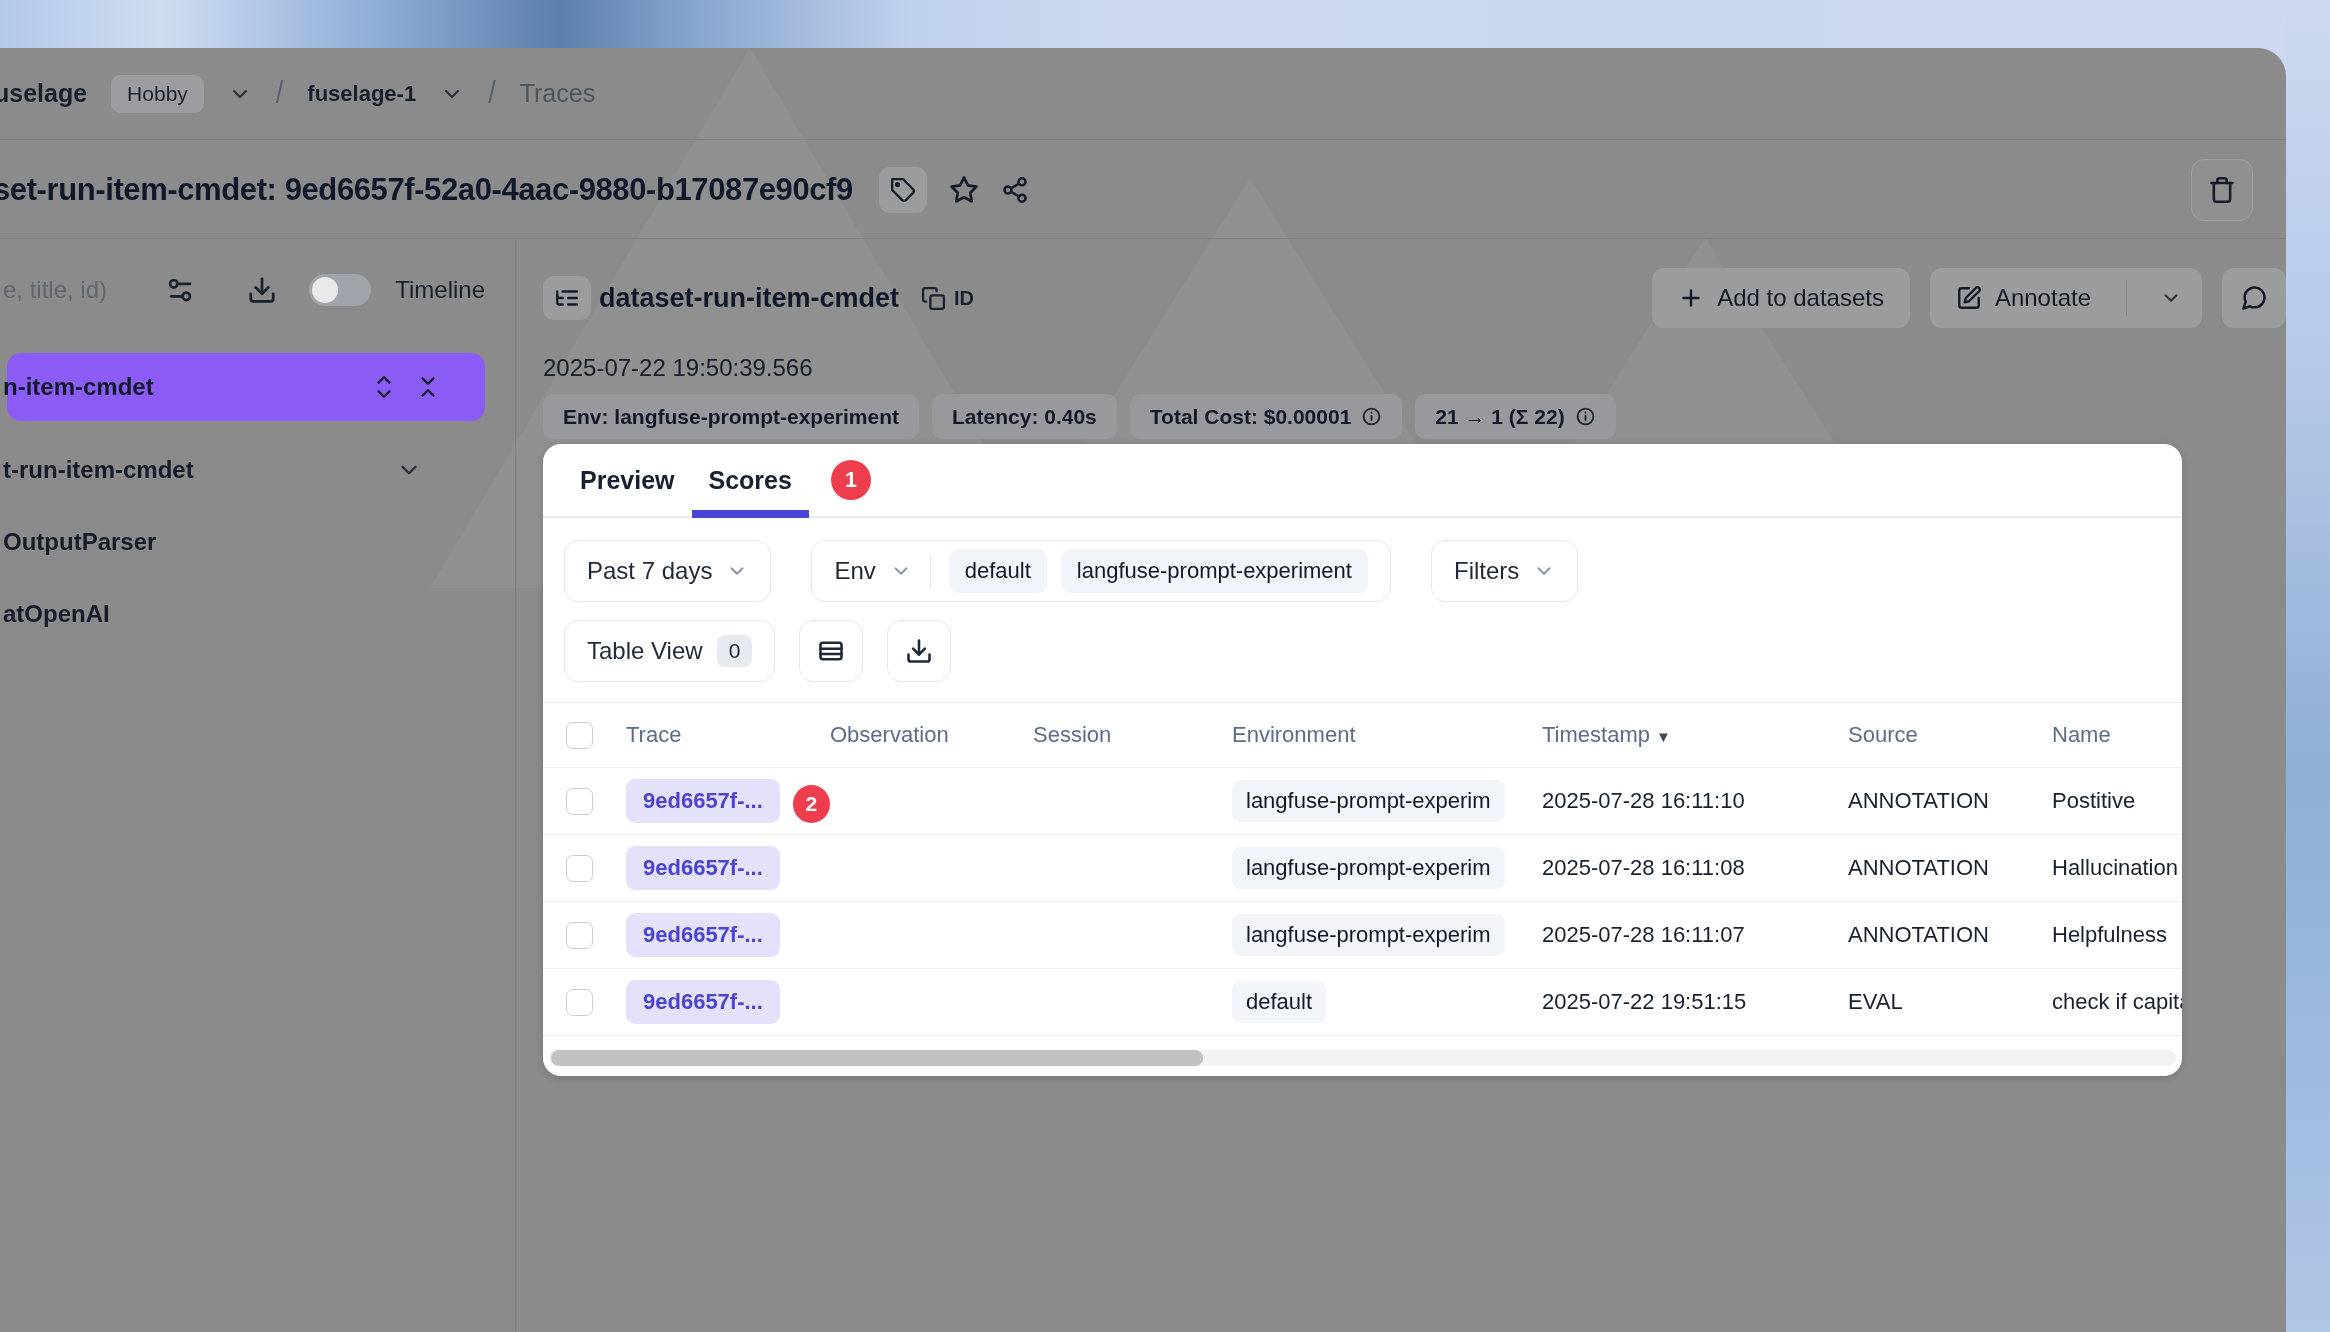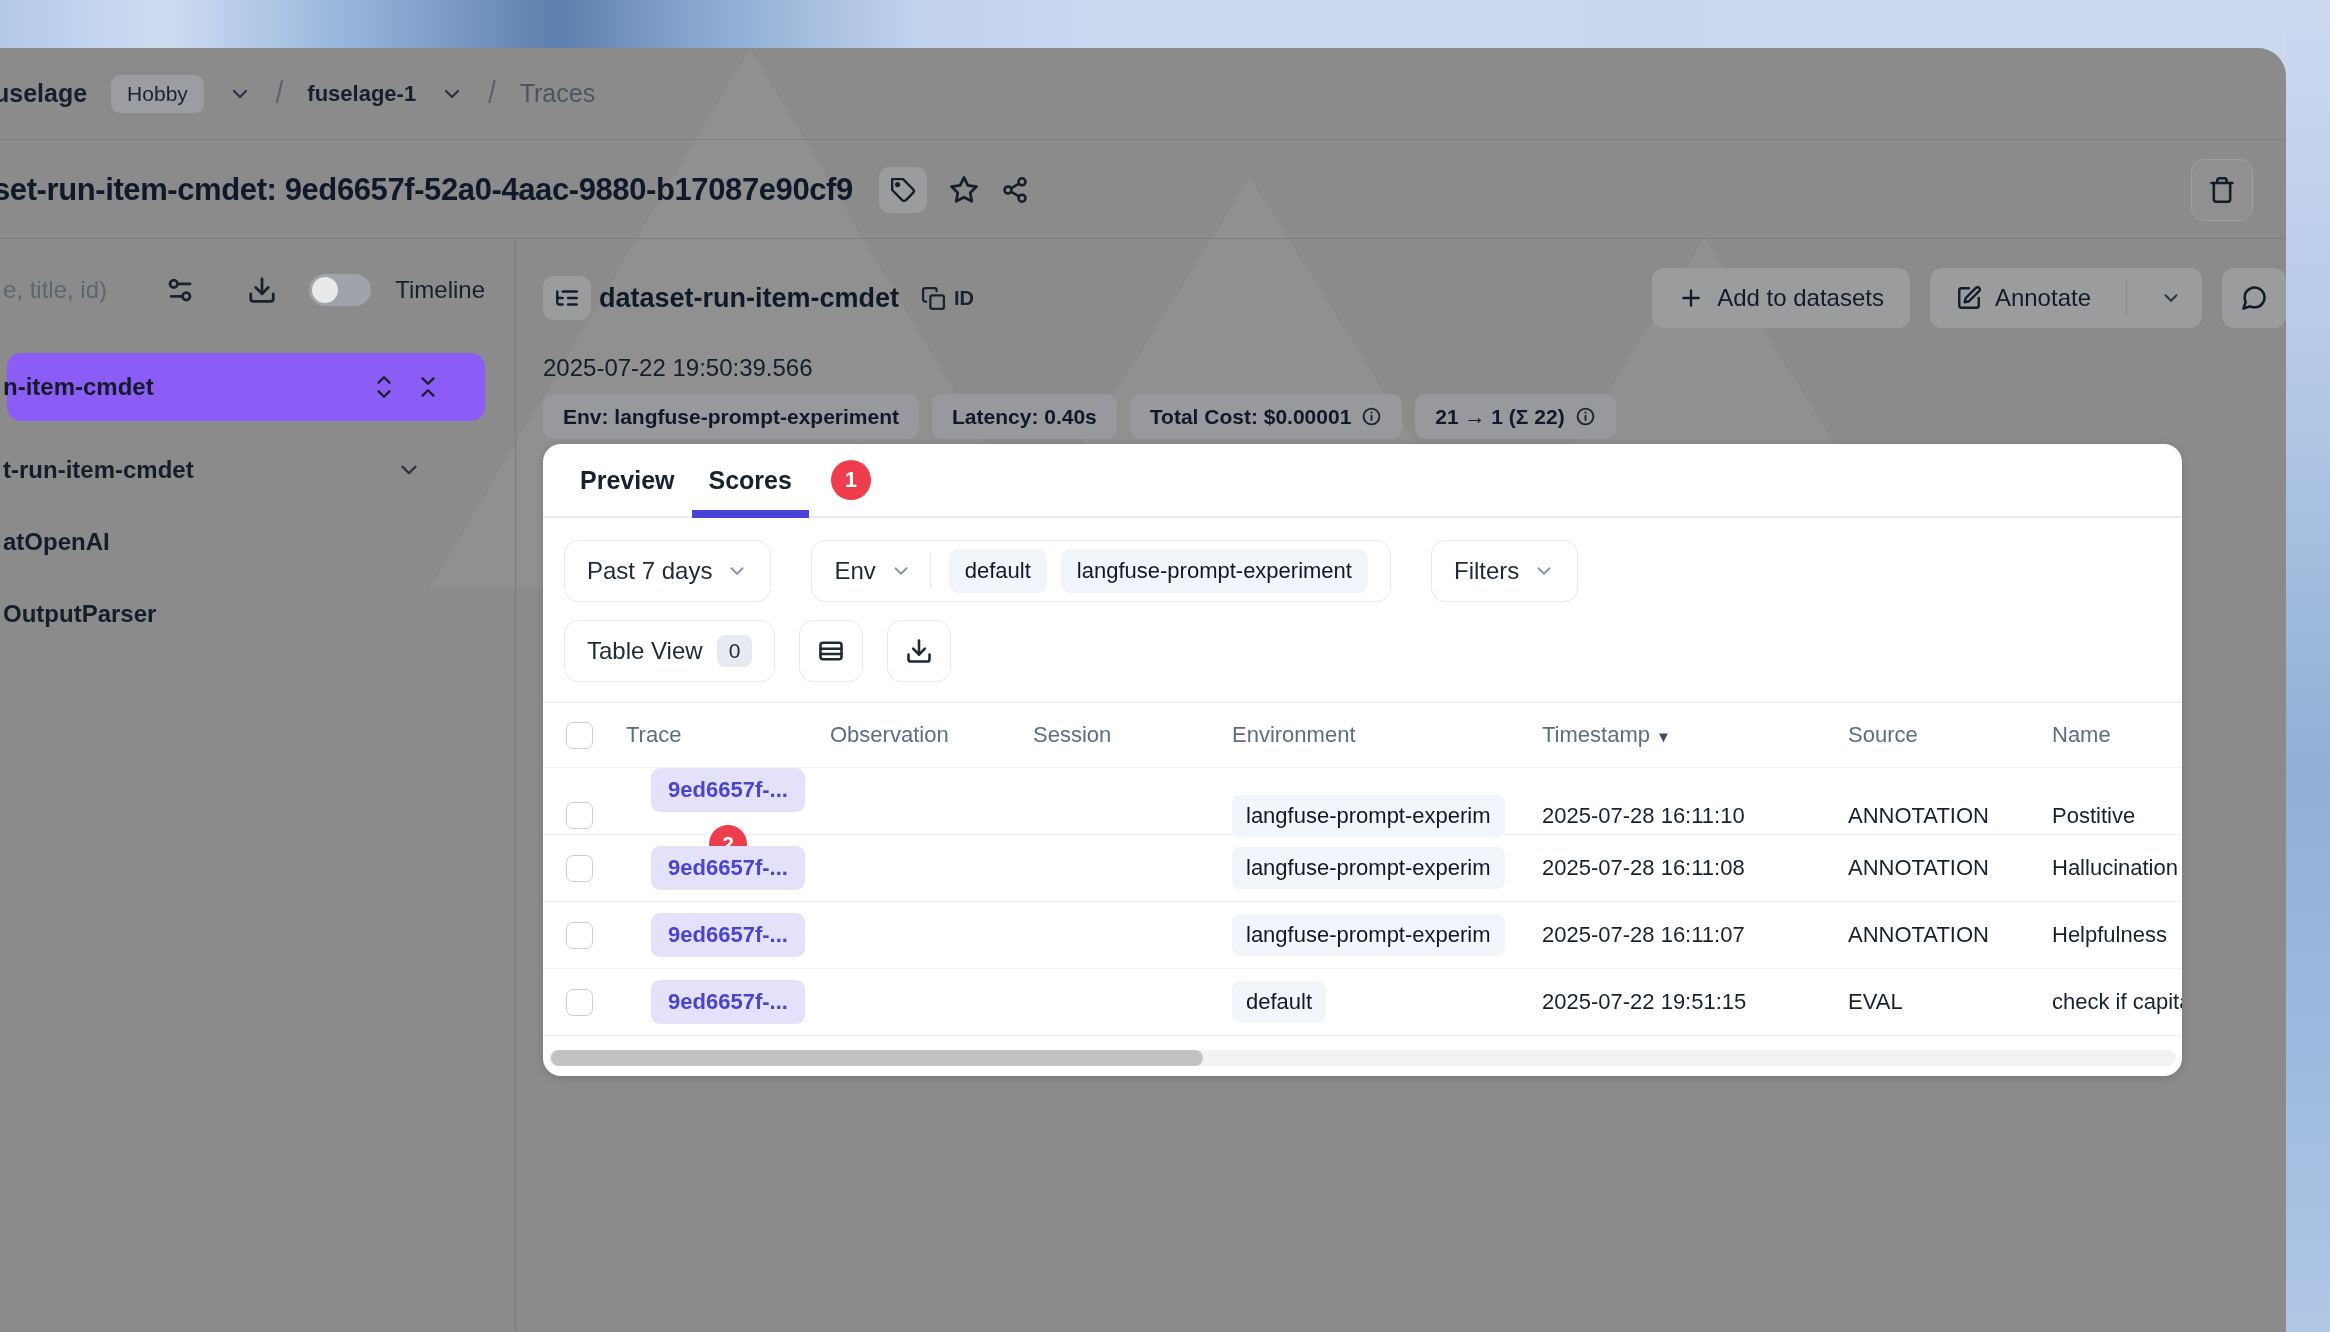--- a/index.html
+++ b/index.html
@@ -131,21 +131,21 @@
   .tbl { margin-top:20px; }
   .trow {
     display:grid; grid-template-columns:60px 204px 203px 199px 310px 306px 204px 1fr;
     align-items:center; padding-left:23px; height:67px; border-bottom:1px solid #eef1f4;
   }
   .thead { height:66px; border-top:1px solid #e8ecf0; font-size:22px; font-weight:500; color:#5c6d86; }
   .thead .hc { white-space:nowrap; }
   .sortmark { font-size:15px; margin-left:6px; color:#3f4c61; }
   .cbx { width:27px; height:27px; border:1.5px solid #c6cfda; border-radius:7px; background:#fff; }
   .cell { font-size:22px; color:#18212f; white-space:nowrap; overflow:hidden; }
-  .trace-cell { display:flex; align-items:center; gap:13px; overflow:visible;flex-direction:column; }
+  .trace-cell { display:flex; align-items:flex-end; gap:13px; overflow:visible; }
   .trace-pill { background:#e4e1fb; color:#4b44cf; font-weight:600; font-size:22px; border-radius:9px; padding:9px 17px; }
   .mark.sm { width:38px; height:38px; font-size:21px; }
   .envchip { display:inline-flex; background:#f2f5f9; border-radius:8px; padding:8px 14px; font-size:22px; color:#111827; max-width:298px; overflow:hidden; white-space:nowrap; }
 
   .hscroll { position:absolute; left:6px; right:6px; bottom:10px; height:16px; border-radius:8px; background:#f2f2f2; }
   .hscroll .thumb { position:absolute; left:2px; top:0; height:16px; width:652px; border-radius:8px; background:#c2c2c2; }
 </style>
 </head>
 <body>
 
@@ -256,24 +256,24 @@
         <div class="tree-item mt1">
           <span class="lbl">t-run-item-cmdet</span>
           <span class="sp"></span>
           <span class="chev">
             <svg class="ic" width="26" height="26" viewBox="0 0 24 24">
                 <polyline points="6 9 12 15 18 9"></polyline>
               </svg>
           </span>
         </div>
         <div class="tree-item mt2">
+          <span class="lbl">OutputParser</span>
+        </div>
+        <div class="tree-item mt2">
           <span class="lbl">atOpenAI</span>
-        </div>
-        <div class="tree-item mt2">
-          <span class="lbl">OutputParser</span>
         </div>
       </div>
 
       <div class="main">
         <div class="obs-head">
           <span class="obs-pill">
             <svg class="ic" width="26" height="26" viewBox="0 0 24 24">
                 <path d="M21 12h-8"></path>
                 <path d="M21 6H8"></path>
                 <path d="M21 18h-8"></path>

